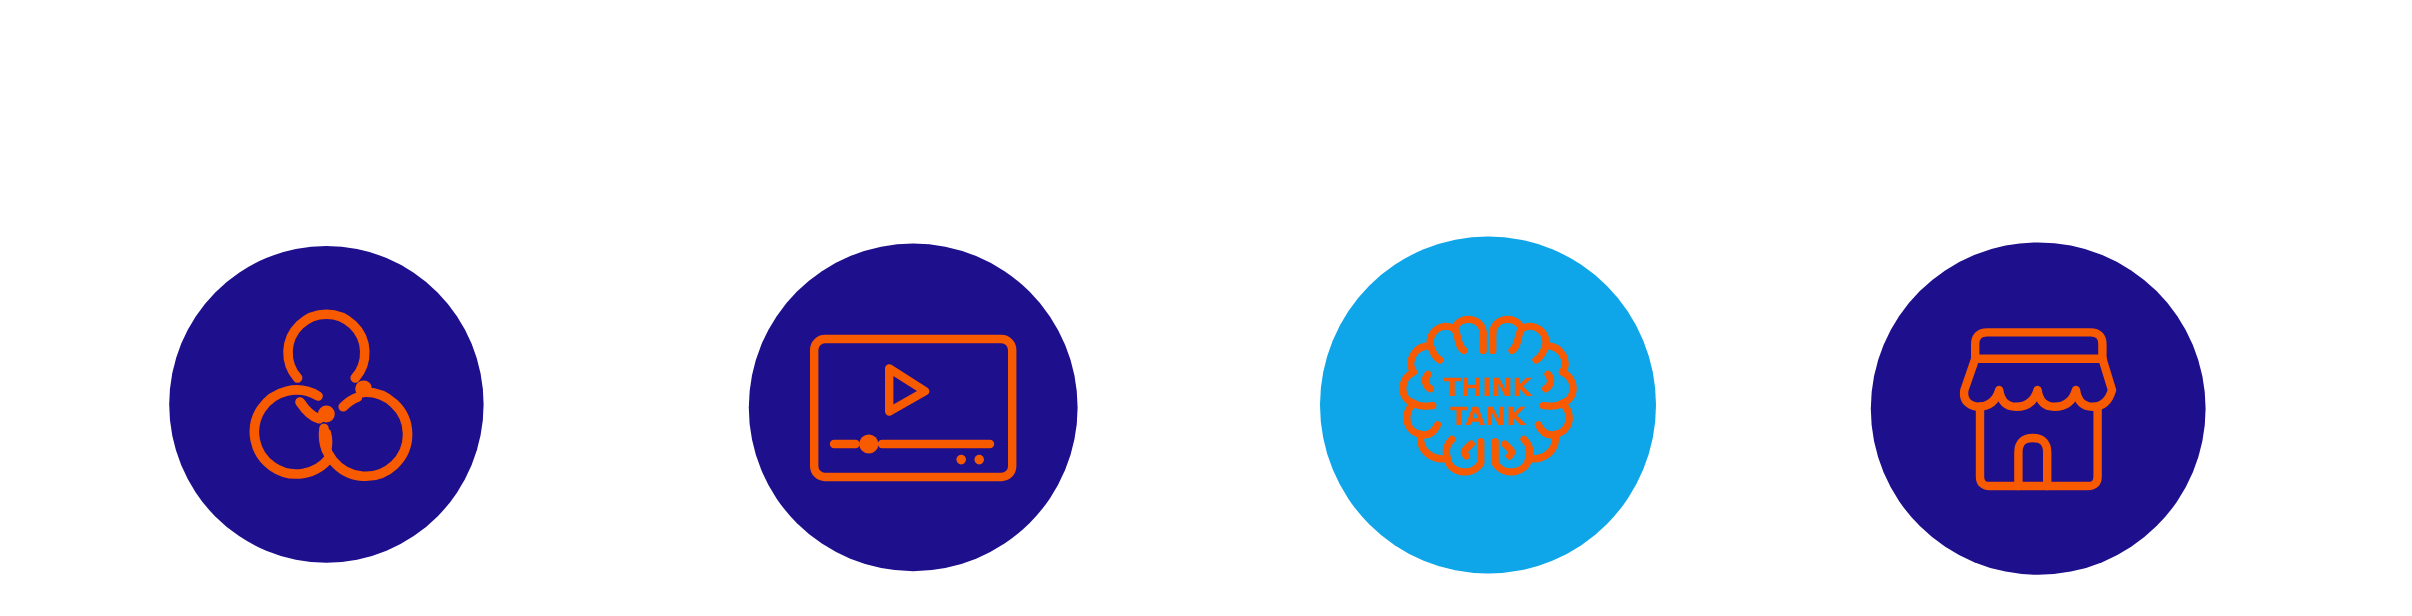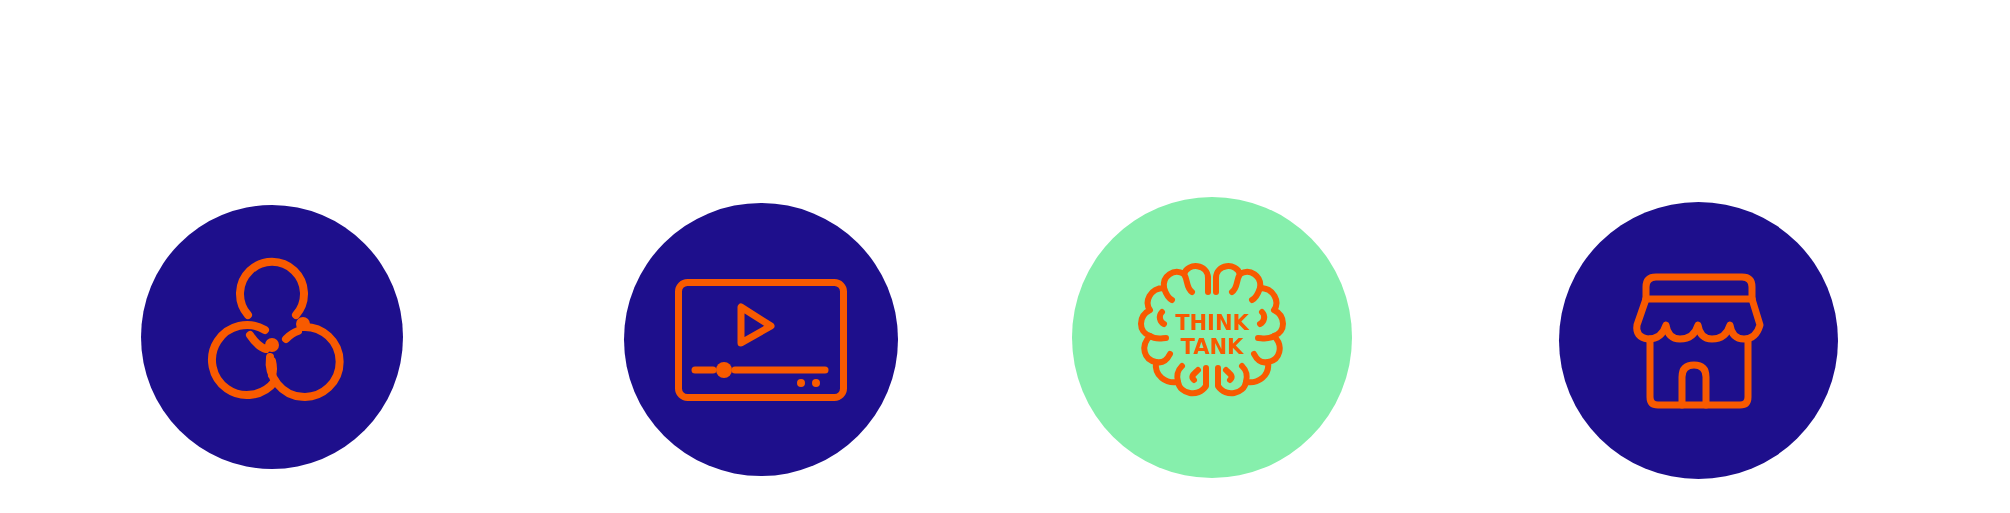--- a/index.html
+++ b/index.html
@@ -63,21 +63,21 @@
       <line x1="60" y1="91" x2="150" y2="91"></line>
     </g>
     <g fill="#f85a00">
       <circle cx="49" cy="91" r="8"></circle>
       <circle cx="126" cy="104" r="4"></circle>
       <circle cx="141" cy="104" r="4"></circle>
     </g>
   </svg>
 </div>
 
-<div class="badge" style="left:1072px; top:197px; width:280px; height:281px; background:#86efac;">
+<div class="badge" style="left:1100px; top:197px; width:280px; height:281px; background:#0ea5e9;">
   <svg width="180" height="160" viewBox="0 0 180 160">
     <g fill="none" stroke="#f85a00" stroke-width="6" stroke-linecap="round" stroke-linejoin="round">
 
       <path d="M86 20 C86 6 66 4 62 16 C52 10 40 18 42 30 C28 30 22 44 28 52 C16 58 16 74 28 78 C18 88 22 102 34 104
                C32 118 44 126 56 124 C58 136 76 140 84 128 L84 110"></path>
 
       <path d="M94 20 C94 6 114 4 118 16 C128 10 140 18 138 30 C152 30 158 44 152 52 C164 58 164 74 152 78 C162 88 158 102 146 104
                C148 118 136 126 124 124 C122 136 104 140 96 128 L96 110"></path>
 
       <path d="M86 20 L86 34"></path>

